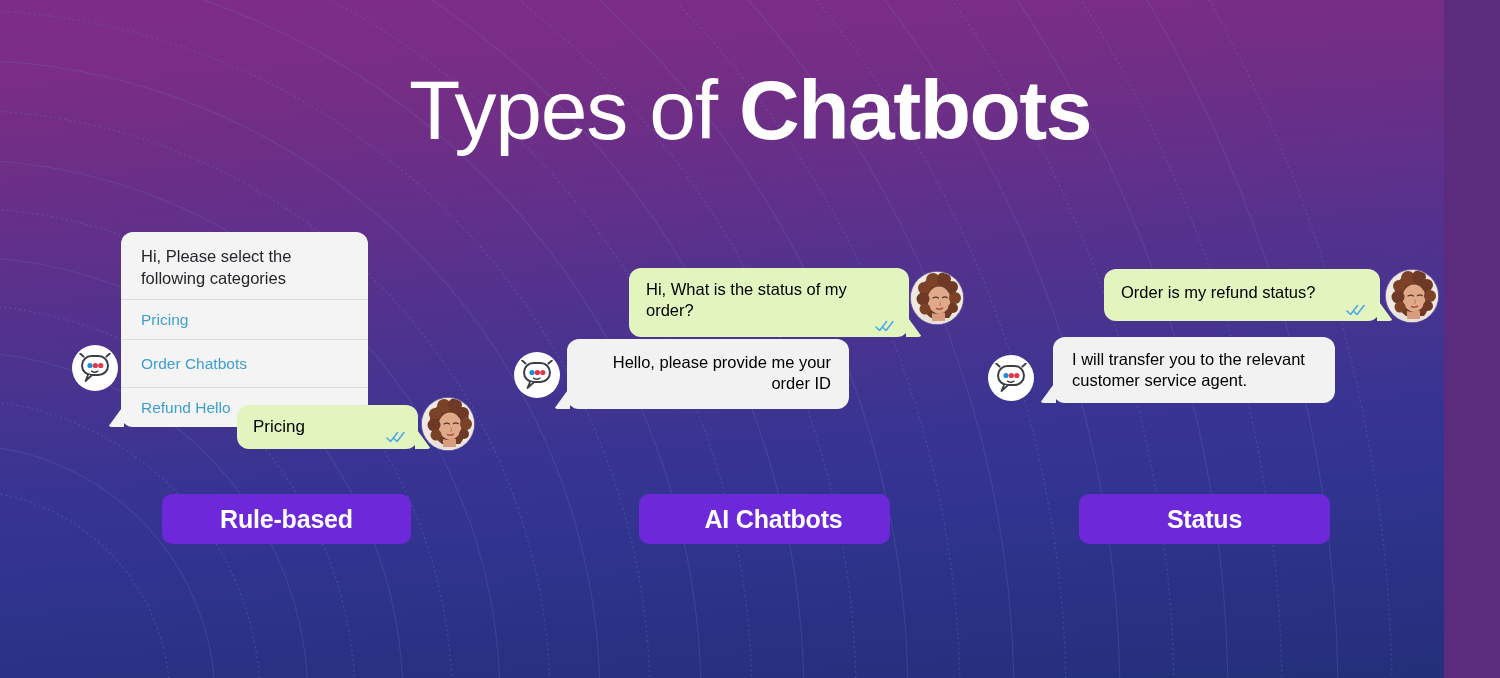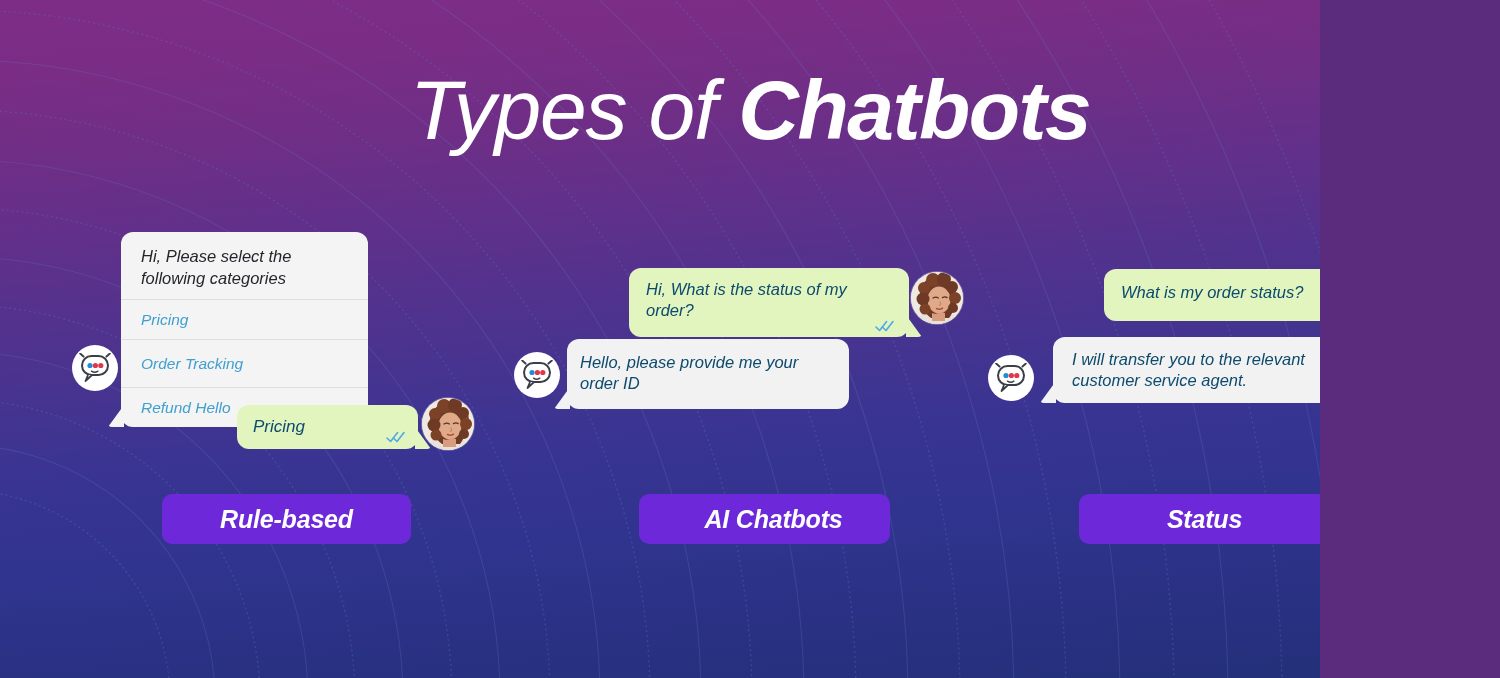--- a/index.html
+++ b/index.html
@@ -7,23 +7,22 @@
   body {
     font-family:"Liberation Sans", sans-serif;
     background:#5b2b7e;
     overflow:hidden;
     position:relative;
   }
 
   
   #stage {
     position:absolute; inset:0;
-    width:1320px; height:678px;
+    width:1444px; height:678px;
     overflow:hidden;
-    font-style:italic;
   }
   .bg-gradient {
     position:absolute; inset:0;
     background:linear-gradient(176deg,
         #7e2d86 0%,
         #7a2d85 10%,
         #702e86 20%,
         #62308a 31%,
         #53328d 42%,
         #453490 53%,
@@ -78,21 +77,21 @@
     box-shadow:0 0 0 1px rgba(255,255,255,.25);
   }
   .user-avatar svg { display:block; }
 
   
   .bubble {
     position:absolute;
     border-radius:12px;
     font-size:16.5px;
     line-height:21px;
-    color:#0c4a6e;
+    color:#000000;
     z-index:4;
   }
   .bubble.bot  { background:#f2f2f2; }
   .bubble.user { background:#e2f5bf; }
 
   
   .tail-bl, .tail-br { position:absolute; width:0; height:0; }
   .tail-bl {
     left:-13px; bottom:0px;
     border-style:solid;
@@ -146,20 +145,21 @@
   #ai-user-bubble {
     left:129px; top:268px;
     width:280px;
     padding:11px 17px 16px 17px;
   }
   #ai-user-bubble .ticks { position:absolute; right:14px; bottom:5px; }
   #ai-bot-bubble {
     left:67px; top:339px;
     width:282px;
     padding:13px 18px 15px 13px;
+    text-align:right;
   }
 
   
   #hy-user-bubble {
     left:104px; top:269px;
     width:276px;
     padding:13px 17px 18px 17px;
   }
   #hy-user-bubble .ticks { position:absolute; right:14px; bottom:5px; }
   #hy-bot-bubble {
@@ -248,21 +248,21 @@
         <circle cx="22.8" cy="12.5" r="2.6" fill="#e0384a"></circle>
         <path d="M10 22 L7.5 28 L14 22" fill="#ffffff" stroke="#3a3f47" stroke-width="1.8" stroke-linejoin="round"></path>
         <path d="M13.5 18.2 q3.2 2.2 6.4 0" stroke="#3a3f47" stroke-width="1.4" fill="none" stroke-linecap="round"></path>
       </svg>
     </div>
 
     <div class="menu-card">
       <div class="tail-bl" style="border-bottom-color:#f4f4f4;"></div>
       <div class="menu-head">Hi, Please select the following categories</div>
       <div class="menu-row">Pricing</div>
-      <div class="menu-row tall">Order  Tracking</div>
+      <div class="menu-row tall">Order  Chatbots</div>
       <div class="menu-row">Refund Hello</div>
     </div>
 
     <div class="bubble user" id="reply-pricing">
       <span>Pricing</span>
       <span class="ticks">
         <svg width="20" height="12" viewBox="0 0 20 12" xmlns="http://www.w3.org/2000/svg">
           <path d="M1 7 L4.6 10.5 L11.6 1.6" stroke="#4fa8e8" stroke-width="1.6" fill="none" stroke-linecap="round" stroke-linejoin="round"></path>
           <path d="M7.4 7 L11 10.5 L18 1.6" stroke="#4fa8e8" stroke-width="1.6" fill="none" stroke-linecap="round" stroke-linejoin="round"></path>
         </svg>
@@ -344,21 +344,21 @@
 
     <div class="bubble bot" id="ai-bot-bubble">
       <span>Hello, please provide me your order ID</span>
       <div class="tail-bl"></div>
     </div>
   </div>
 
   <div class="col" id="col-hybrid">
 
     <div class="bubble user" id="hy-user-bubble">
-      <span>What is my order status?</span>
+      <span>Order is my refund status?</span>
       <span class="ticks">
         <svg width="20" height="12" viewBox="0 0 20 12" xmlns="http://www.w3.org/2000/svg">
           <path d="M1 7 L4.6 10.5 L11.6 1.6" stroke="#4fa8e8" stroke-width="1.6" fill="none" stroke-linecap="round" stroke-linejoin="round"></path>
           <path d="M7.4 7 L11 10.5 L18 1.6" stroke="#4fa8e8" stroke-width="1.6" fill="none" stroke-linecap="round" stroke-linejoin="round"></path>
         </svg>
       </span>
       <div class="tail-br"></div>
     </div>
 
     <div class="user-avatar" style="left:386px; top:270px;">

